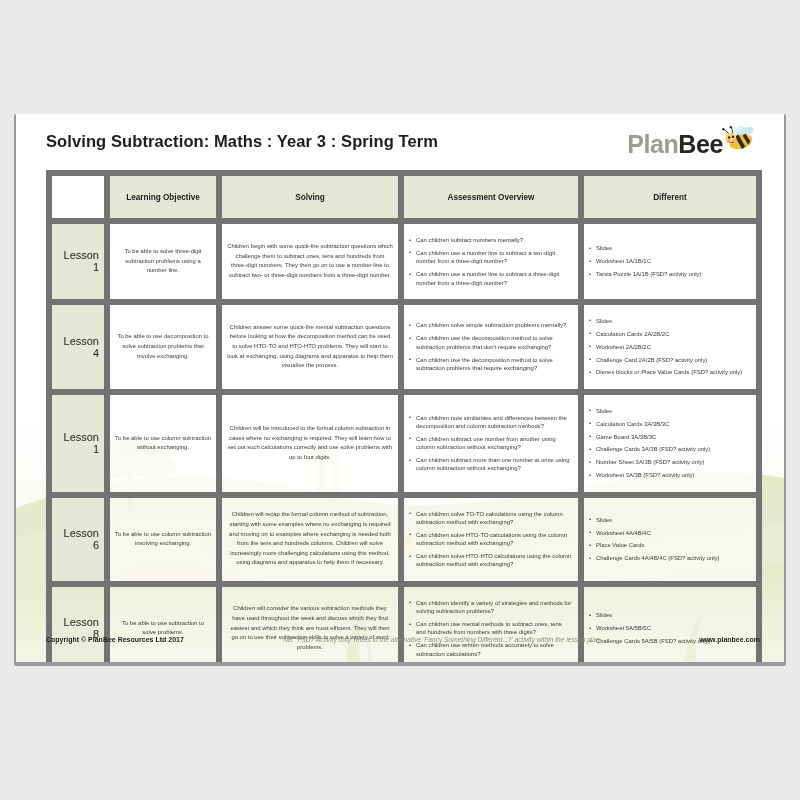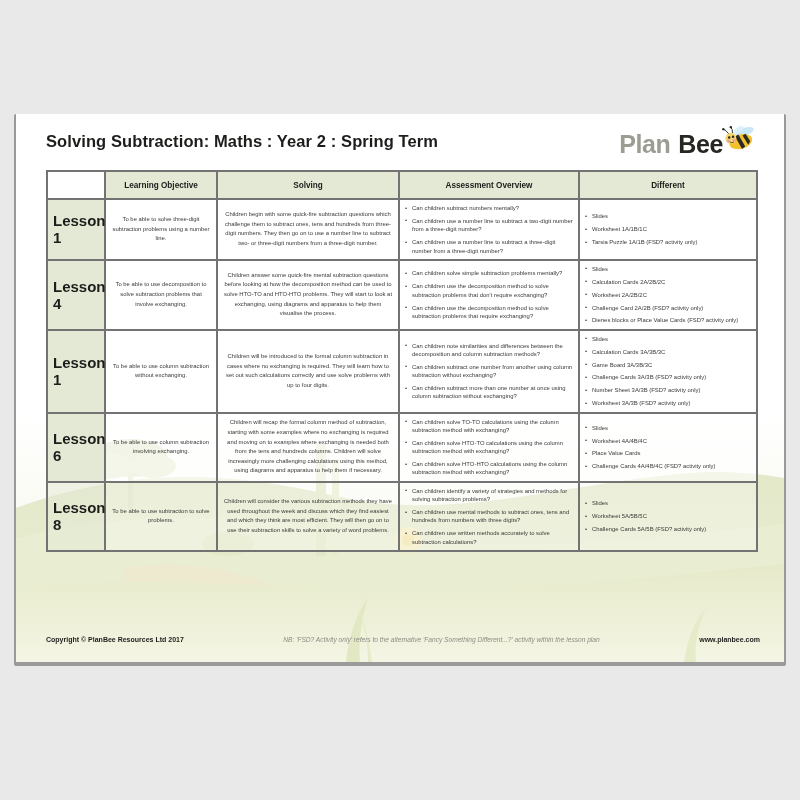--- a/index.html
+++ b/index.html
@@ -79,21 +79,21 @@
     display: flex;
     align-items: center;
   }
   .logo-word {
     font-size: 25px;
     font-weight: 700;
     letter-spacing: -0.4px;
     line-height: 1;
   }
   .logo-plan { color: #9c9c93; text-align: center; }
-  .logo-bee  { color: #262622; padding-left: 8px; }
+  .logo-bee  { color: #262622; }
   .logo-bee-icon {
     margin-left: -3px;
     margin-bottom: 9px;
     width: 40px;
     height: 30px;
   }
 
   
   .tbl-wrap {
     position: absolute;
@@ -101,23 +101,23 @@
     top: 56px;
     width: 710px;
     z-index: 1;
   }
   table.plan {
     border-collapse: collapse;
     width: 710px;
     table-layout: fixed;
   }
   table.plan td, table.plan th {
-    border: 2px solid #737373;
+    border: 6px solid #737373;
     vertical-align: middle;
-    padding: 4px 5px;
+    padding: 12px 5px;
   }
 
   
   col.c-lesson { width: 58px; }
   col.c-obj    { width: 112px; }
   col.c-over   { width: 182px; }
   col.c-assess { width: 180px; }
   col.c-res    { width: 178px; }
 
   thead th {
@@ -129,23 +129,23 @@
     text-align: center;
     padding: 3px 2px;
   }
   th.blank-head {
     background: transparent;
     border: none;
   }
 
   td.lesson-cell {
     background: #e3e9d5;
-    text-align: left;
-    font-size: 15px;
-    font-weight: 700;
+    text-align: right;
+    font-size: 11px;
+    font-weight: 400;
     color: #1d1d1b;
   }
   td.body-cell {
     background: rgba(255,255,255,0.82);
     font-size: 5.9px;
     line-height: 1.62;
     color: #3a3a38;
   }
   td.obj-cell {
     text-align: center;
@@ -269,21 +269,21 @@
 
       <circle cx="392" cy="128" r="13" fill="#f6ecc0" opacity="0.9"></circle>
       <circle cx="392" cy="128" r="6" fill="#f2e2a4" opacity="0.9"></circle>
 
       <path d="M330,250 C334,216 344,196 352,186 C346,206 342,228 344,250 Z" fill="#e3e8c4"></path>
       <path d="M356,250 C352,220 346,202 338,190 C348,208 352,228 352,250 Z" fill="#e6ebc9"></path>
       <path d="M668,250 C672,224 680,206 690,196 C682,214 678,232 680,250 Z" fill="#e6ebc9"></path>
     </svg>
 
     <div class="doc-header">
-      <div class="doc-title">Solving Subtraction: Maths : Year 2 : Spring Term</div>
+      <div class="doc-title">Solving Subtraction: Maths : Year 3 : Spring Term</div>
 
       <div class="logo">
         <span class="logo-word logo-plan">Plan</span>
         <span class="logo-word logo-bee">Bee</span>
         <svg class="logo-bee-icon" viewBox="0 0 48 36">
 
           <ellipse cx="30" cy="8" rx="11" ry="4.6" fill="#bfe4f5" opacity="0.85" transform="rotate(-18 30 8)"></ellipse>
           <ellipse cx="22" cy="7" rx="8" ry="3.8" fill="#d6eefa" opacity="0.8" transform="rotate(-42 22 7)"></ellipse>
 
           <ellipse cx="25" cy="20" rx="14" ry="8.6" fill="#f5c12a" transform="rotate(-16 25 20)"></ellipse>

